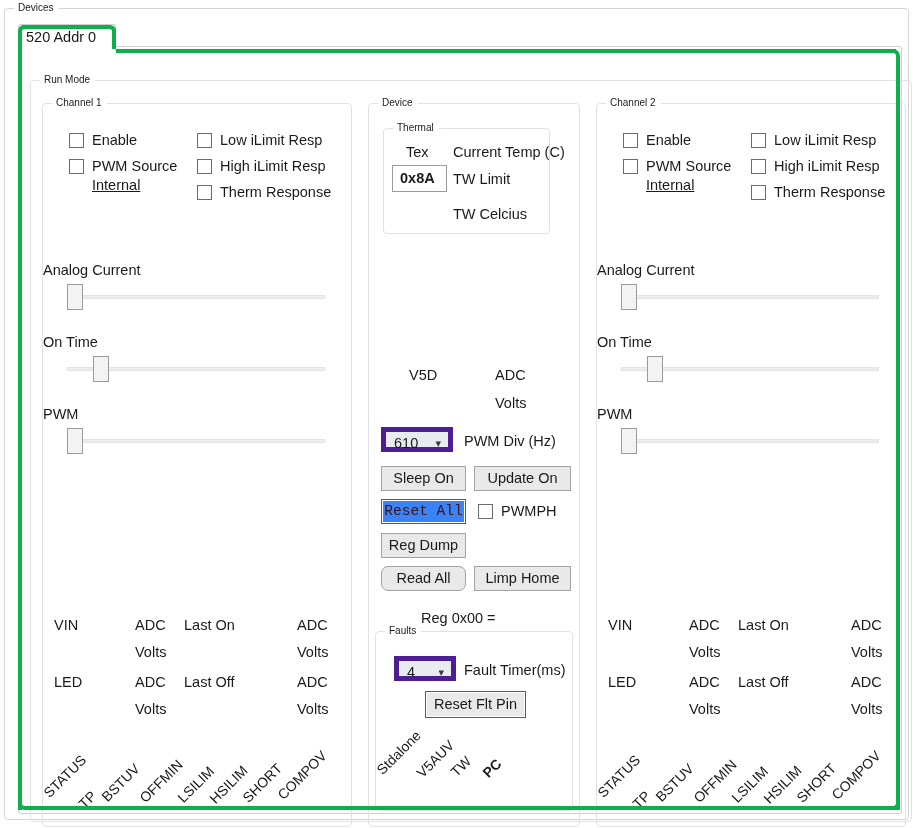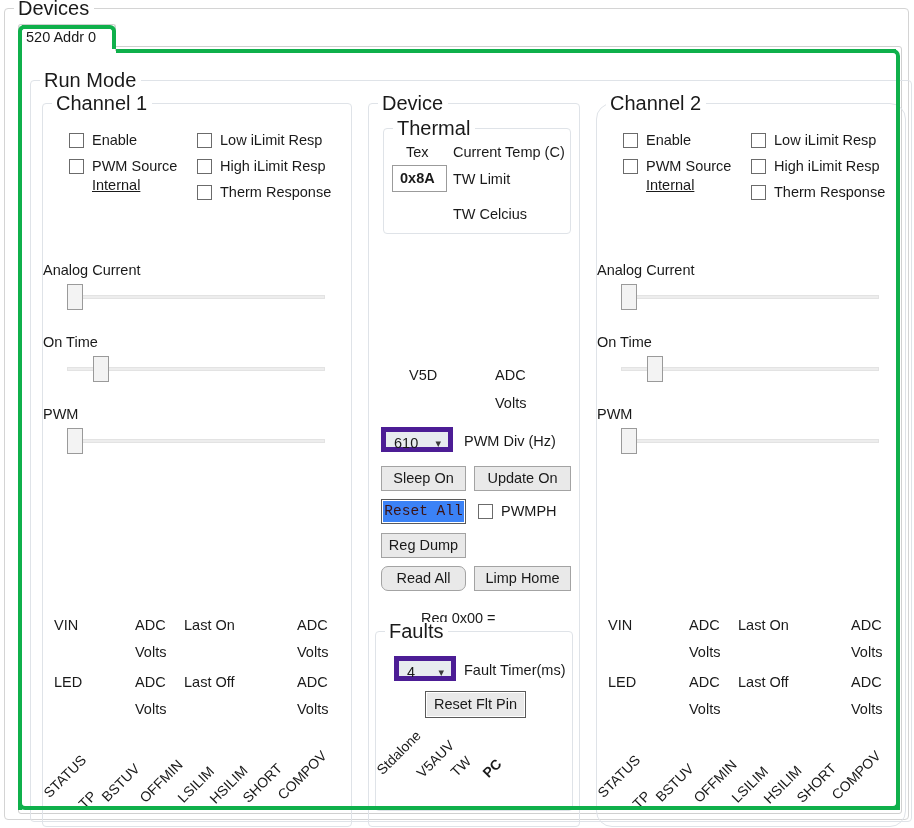--- a/index.html
+++ b/index.html
@@ -24,21 +24,21 @@
     border-radius: 4px;
     box-sizing: border-box;
     background: transparent;
   }
   .gb > .gb-title {
     position: absolute;
     top: -10px;
     left: 9px;
     background: #ffffff;
     padding: 0 5px 0 4px;
-    font-size: 20px;
+    font-size: 10px;
     color: #1a1a1a;
     white-space: nowrap;
     line-height: 18px;
   }
 
   
   #devices-group {
     left: 4px;
     top: 8px;
     width: 905px;
@@ -109,26 +109,25 @@
     left: 350px;
     top: 79px;
     width: 212px;
     height: 724px;
   }
   #channel2-group {
     left: 578px;
     top: 79px;
     width: 310px;
     height: 724px;
-    border-radius: 16px;
   }
   #thermal-group {
     left: 14px;
     top: 24px;
-    width: 188px;
+    width: 167px;
     height: 106px;
   }
   #faults-group {
     left: 6px;
     top: 527px;
     width: 198px;
     height: 180px;
   }
 
   

